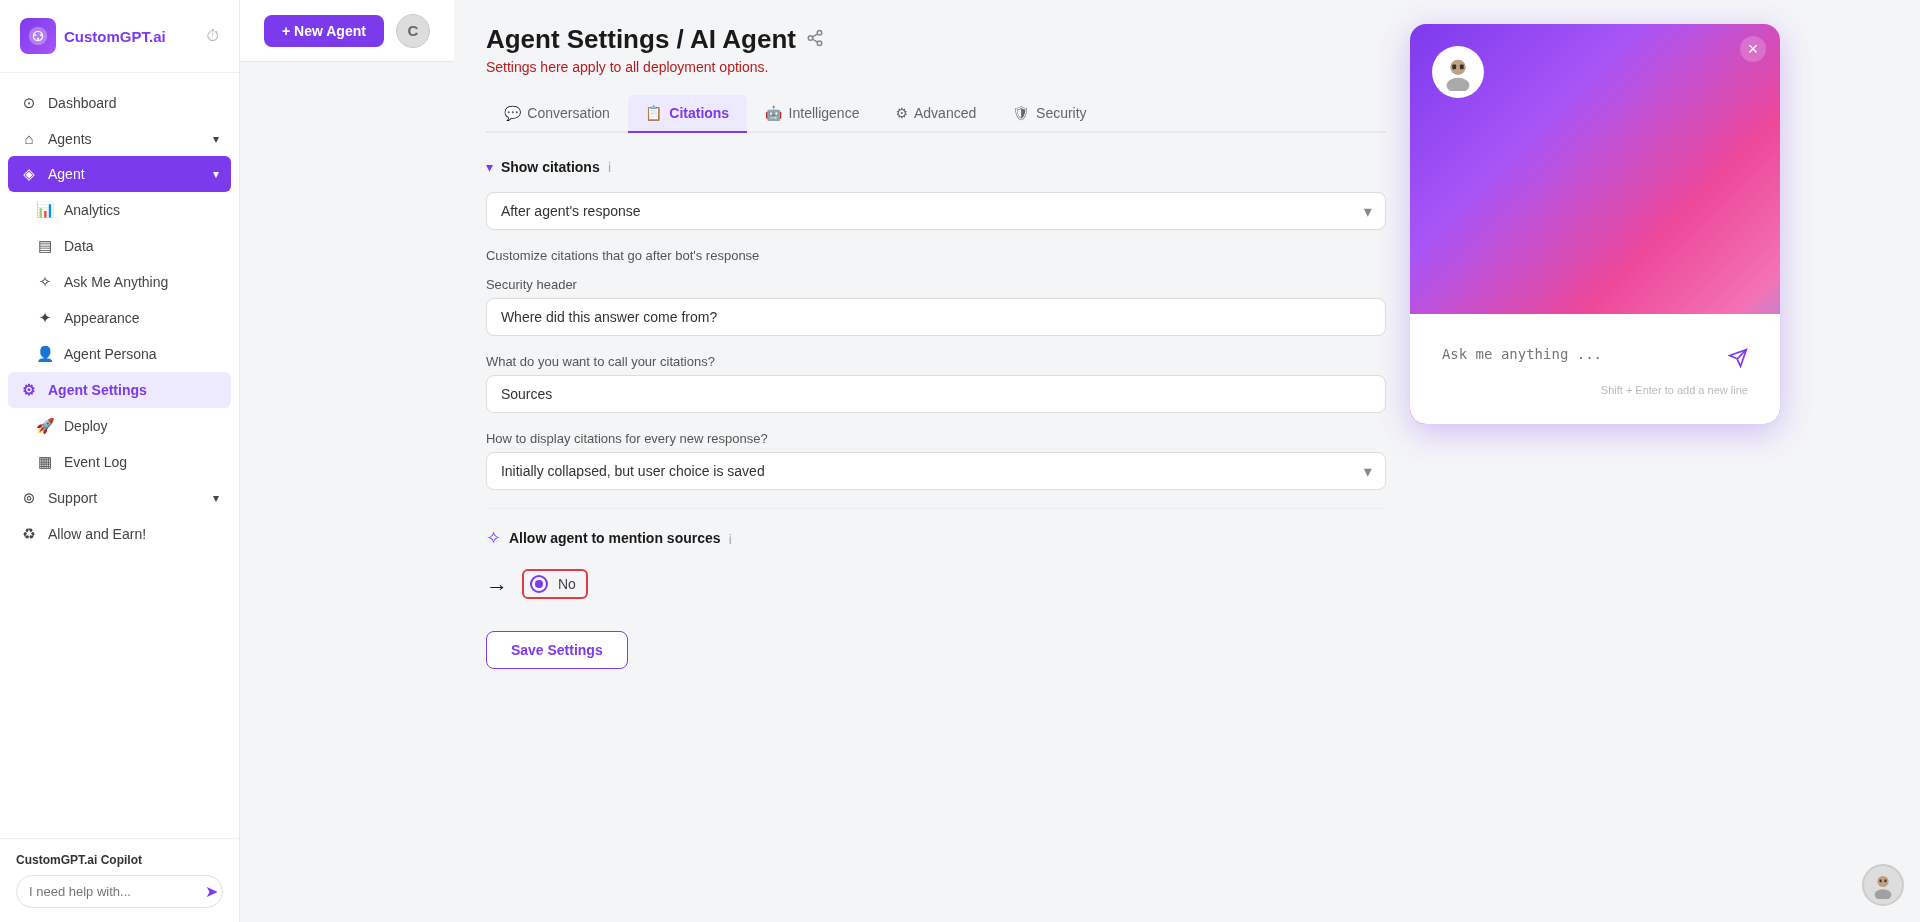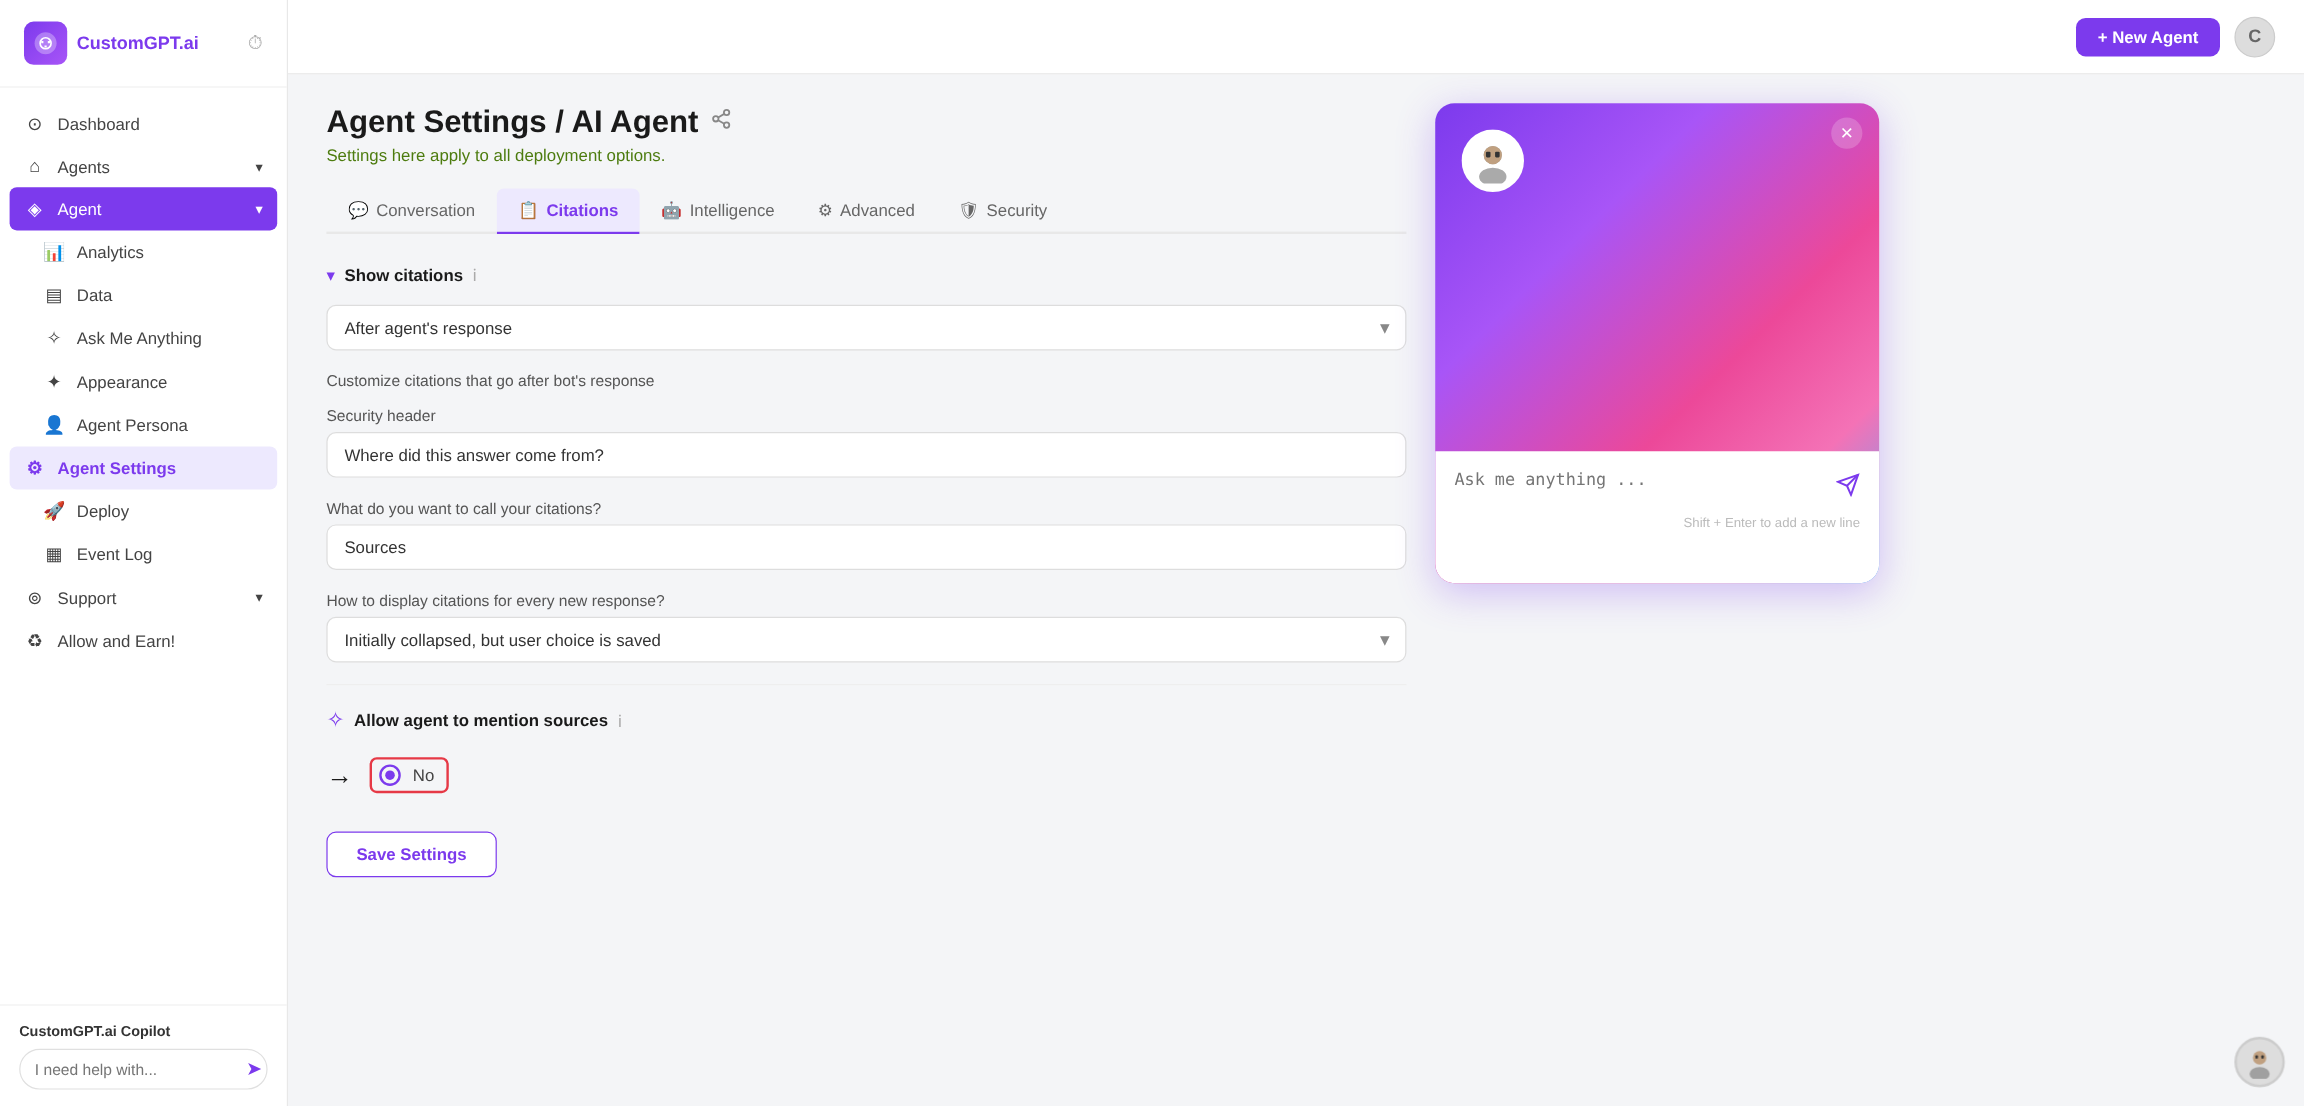--- a/index.html
+++ b/index.html
@@ -72,21 +72,21 @@
     .copilot-input input {
       border: none; outline: none; flex: 1; font-size: 13px; color: #999;
       background: transparent;
     }
     .copilot-send { color: #7c3aed; font-size: 16px; cursor: pointer; }
 
     
     .main {
       flex: 1;
       display: flex;
-      flex-direction: column;
+      flex-direction: row;
       overflow: hidden;
     }
     .topbar {
       background: #fff;
       border-bottom: 1px solid #e8e8e8;
       display: flex;
       align-items: center;
       justify-content: flex-end;
       padding: 10px 24px;
       height: 62px;
@@ -125,21 +125,21 @@
       max-width: 900px;
     }
     .page-title {
       display: flex;
       align-items: center;
       gap: 10px;
       margin-bottom: 4px;
     }
     .page-title h1 { font-size: 26px; font-weight: 700; color: #1a1a1a; }
     .share-icon { color: #888; font-size: 16px; cursor: pointer; }
-    .page-subtitle { font-size: 14px; color: #4d7c0f; margin-bottom: 20px; }
+    .page-subtitle { font-size: 14px; color: #b91c1c; margin-bottom: 20px; }
 
     
     .tabs {
       display: flex;
       gap: 0;
       border-bottom: 2px solid #e8e8e8;
       margin-bottom: 24px;
     }
     .tab {
       padding: 10px 18px;
@@ -294,21 +294,21 @@
       overflow: hidden;
       display: flex; align-items: center; justify-content: center;
       font-size: 24px;
       border: 2px solid rgba(255,255,255,0.5);
     }
     .preview-chat-area {
       position: absolute;
       bottom: 0; left: 0; right: 0;
       background: white;
       border-radius: 0 0 16px 16px;
-      padding: 16px;
+      padding: 32px;
       height: 110px;
     }
     .preview-input-row {
       display: flex;
       align-items: flex-start;
       gap: 8px;
     }
     .preview-input-box {
       flex: 1;
       border: none;

